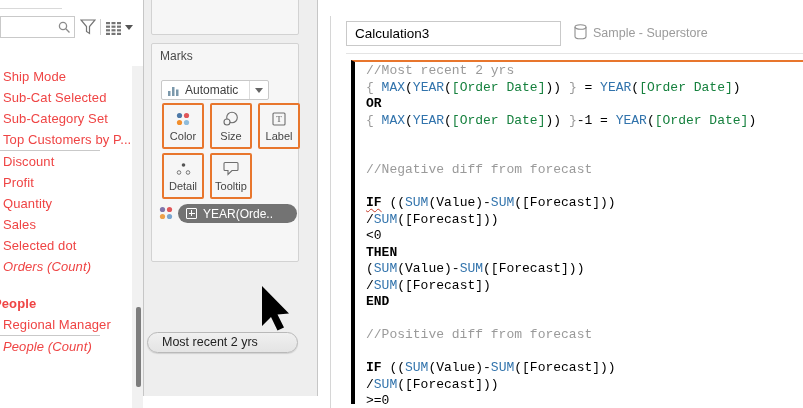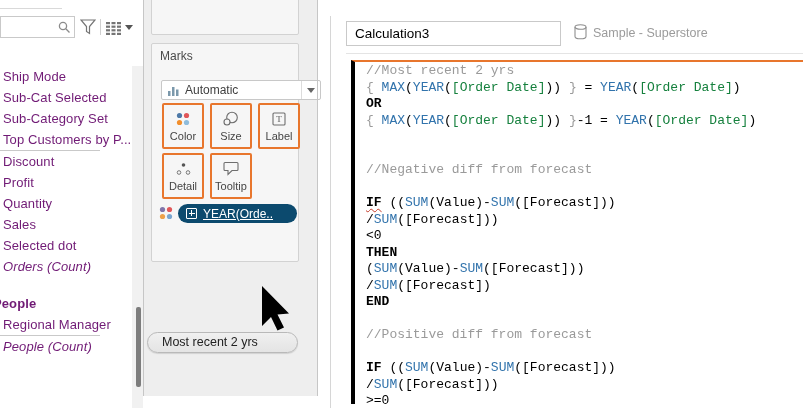--- a/index.html
+++ b/index.html
@@ -12,54 +12,54 @@
              border:1px solid #c9c9c9;box-sizing:border-box;}
   .searchbox input{position:absolute;left:2px;top:1px;width:52px;height:18px;border:0;outline:none;
              font-size:12px;font-family:inherit;background:transparent;}
   .mag{position:absolute;right:3px;top:3px;}
   .icon-funnel{position:absolute;left:80px;top:19px;}
   .tbsep{position:absolute;left:100px;top:19px;width:1px;height:16px;background:#d0d0d0;}
   .icon-grid{position:absolute;left:106px;top:21px;}
   .icon-caret{position:absolute;left:125px;top:25px;width:0;height:0;
               border-left:4px solid transparent;border-right:4px solid transparent;border-top:5px solid #555;}
   .fieldlist{position:absolute;left:0;top:66px;width:132px;overflow:hidden;}
-  .frow{height:21px;line-height:21px;padding-left:3px;font-size:13px;color:#701a75;
+  .frow{height:21px;line-height:21px;padding-left:3px;font-size:13px;color:#ef4444;
         white-space:nowrap;overflow:hidden;letter-spacing:.1px;}
   .frow.italic{font-style:italic;}
   .frow.bold{font-weight:bold;}
   .frow.gap{margin-top:16px;}
   .frow.cut{text-indent:-10px;}
   .fdiv{height:1px;width:100px;background:#c9c9c9;}
   .sbtrack{position:absolute;left:132px;top:66px;width:11px;height:342px;background:#f1f1f1;}
   .sbthumb{position:absolute;left:136px;top:307px;width:5px;height:80px;background:#7d7d7d;border-radius:2px;}
   .vsep1{position:absolute;left:143px;top:0;width:1px;height:396px;background:#c6c6c6;}
   
   .midcol{position:absolute;left:144px;top:0;width:173px;height:396px;background:#eeeeee;}
   .vsep2{position:absolute;left:317px;top:0;width:1px;height:396px;background:#c6c6c6;}
   .card{position:absolute;background:#f6f6f6;border:1px solid #d2d2d2;border-radius:2px;box-sizing:border-box;}
   .card.topcard{left:7px;top:-10px;width:148px;height:45px;}
   .card.markscard{left:7px;top:43px;width:148px;height:219px;}
   .marks-title{position:absolute;left:8px;top:5px;font-size:12px;color:#4a4a4a;}
-  .marktype{position:absolute;left:9px;top:36px;width:160px;height:20px;background:#fff;
+  .marktype{position:absolute;left:9px;top:36px;width:108px;height:20px;background:#fff;
             border:1px solid #c8c8c8;border-radius:2px;display:flex;align-items:center;box-sizing:border-box;}
   .marktype .mtlabel{font-size:12px;color:#3f3f3f;margin-left:6px;flex:1;}
   .marktype .mticon{margin-left:6px;display:flex;}
   .marktype .mtcaret{width:18px;height:100%;border-left:1px solid #dcdcdc;display:flex;
                      align-items:center;justify-content:center;}
   .marktype .mtcaret i{width:0;height:0;border-left:4px solid transparent;border-right:4px solid transparent;
                      border-top:5px solid #666;}
   .mbtns{position:absolute;left:10px;top:59px;width:140px;display:flex;flex-wrap:wrap;gap:4px 6px;}
   .mbtn{width:42px;height:46px;border:2px solid #e8762d;border-radius:2px;background:#f6f6f6;
         box-sizing:border-box;display:flex;flex-direction:column;align-items:center;justify-content:center;}
   .mbtn .micon{height:17px;display:flex;align-items:center;}
   .mbtn .lbl{font-size:11px;color:#454545;margin-top:3px;}
   .legendrow-icon{position:absolute;left:7px;top:162px;}
   .yearpill{position:absolute;left:26px;top:160px;width:119px;height:19px;border-radius:10px;
-            background:#0c4a6e;color:#fff;font-size:12px;display:flex;align-items:center;box-sizing:border-box;
-            padding-left:8px;white-space:nowrap;overflow:hidden;text-decoration:underline;}
+            background:#737373;color:#fff;font-size:12px;display:flex;align-items:center;box-sizing:border-box;
+            padding-left:8px;white-space:nowrap;overflow:hidden;}
   .plusbox{width:9px;height:9px;border:1px solid #fff;border-radius:1px;position:relative;margin-right:6px;flex:none;}
   .plusbox:before{content:"";position:absolute;left:1.5px;top:3.5px;width:6px;height:1px;background:#fff;}
   .plusbox:after{content:"";position:absolute;left:4px;top:1px;width:1px;height:6px;background:#fff;}
   .filterpill{position:absolute;left:147px;top:288px;width:151px;height:21px;border-radius:11px;
               background:linear-gradient(#f0f0f0,#e4e4e4);border:1px solid #b9b9b9;box-sizing:border-box;
               font-size:12.5px;color:#222;line-height:19px;padding-left:14px;
               box-shadow:0 1px 1px rgba(0,0,0,0.12);margin-top:44px;}
   .cursor{position:absolute;left:262px;top:286px;}
   
   .panel{position:absolute;left:330px;top:16px;width:473px;height:408px;background:#fff;border-left:1px solid #d6d6d6;}

